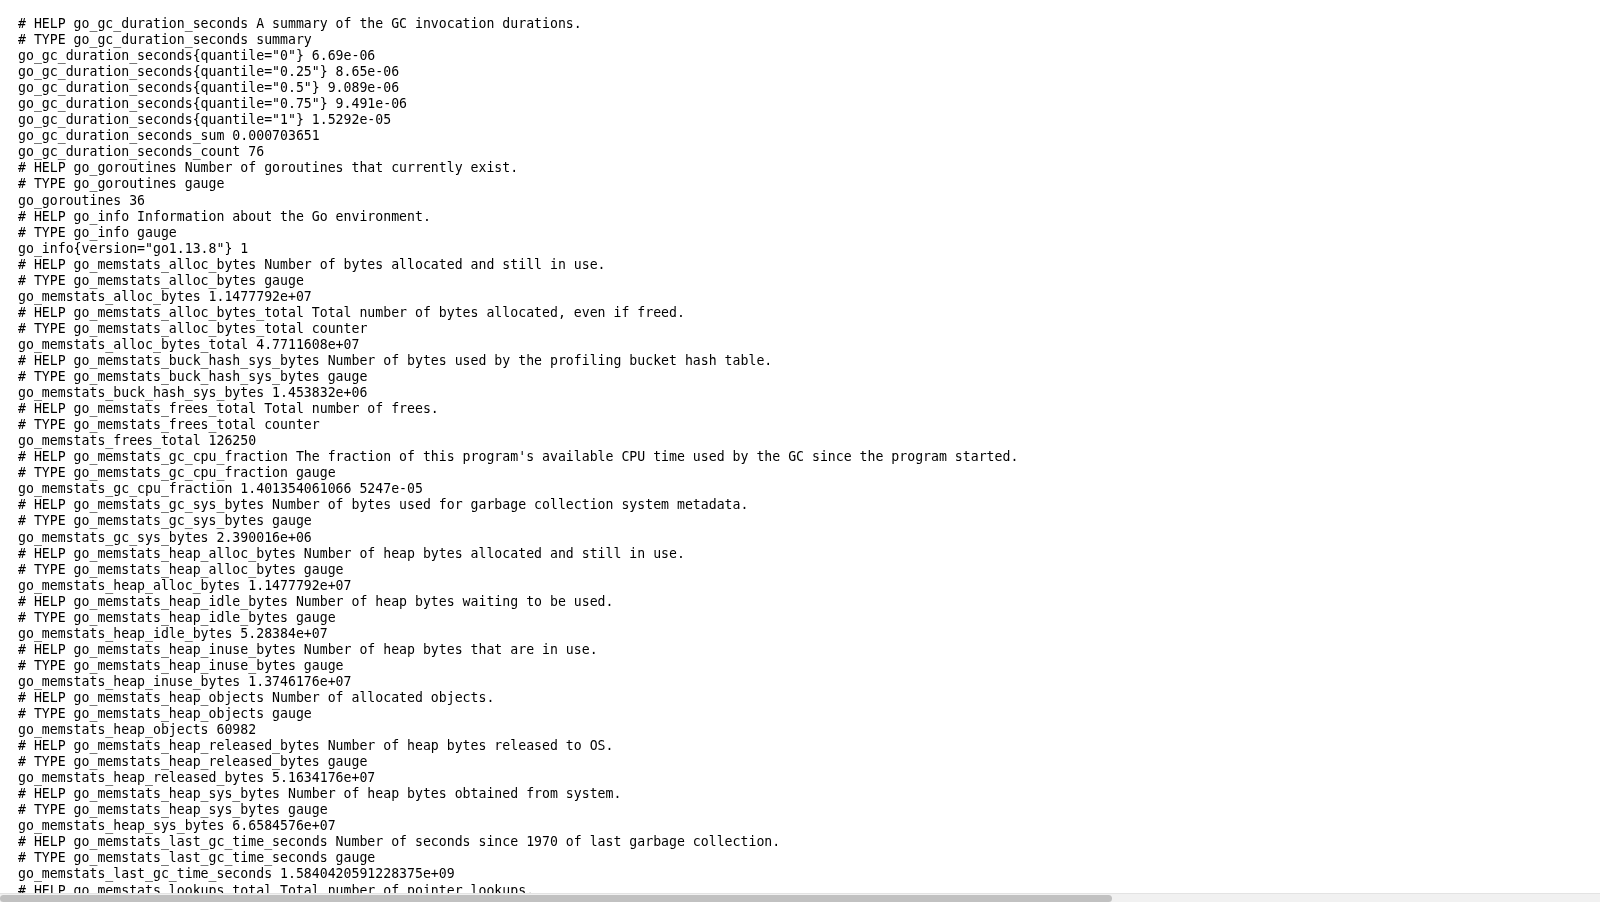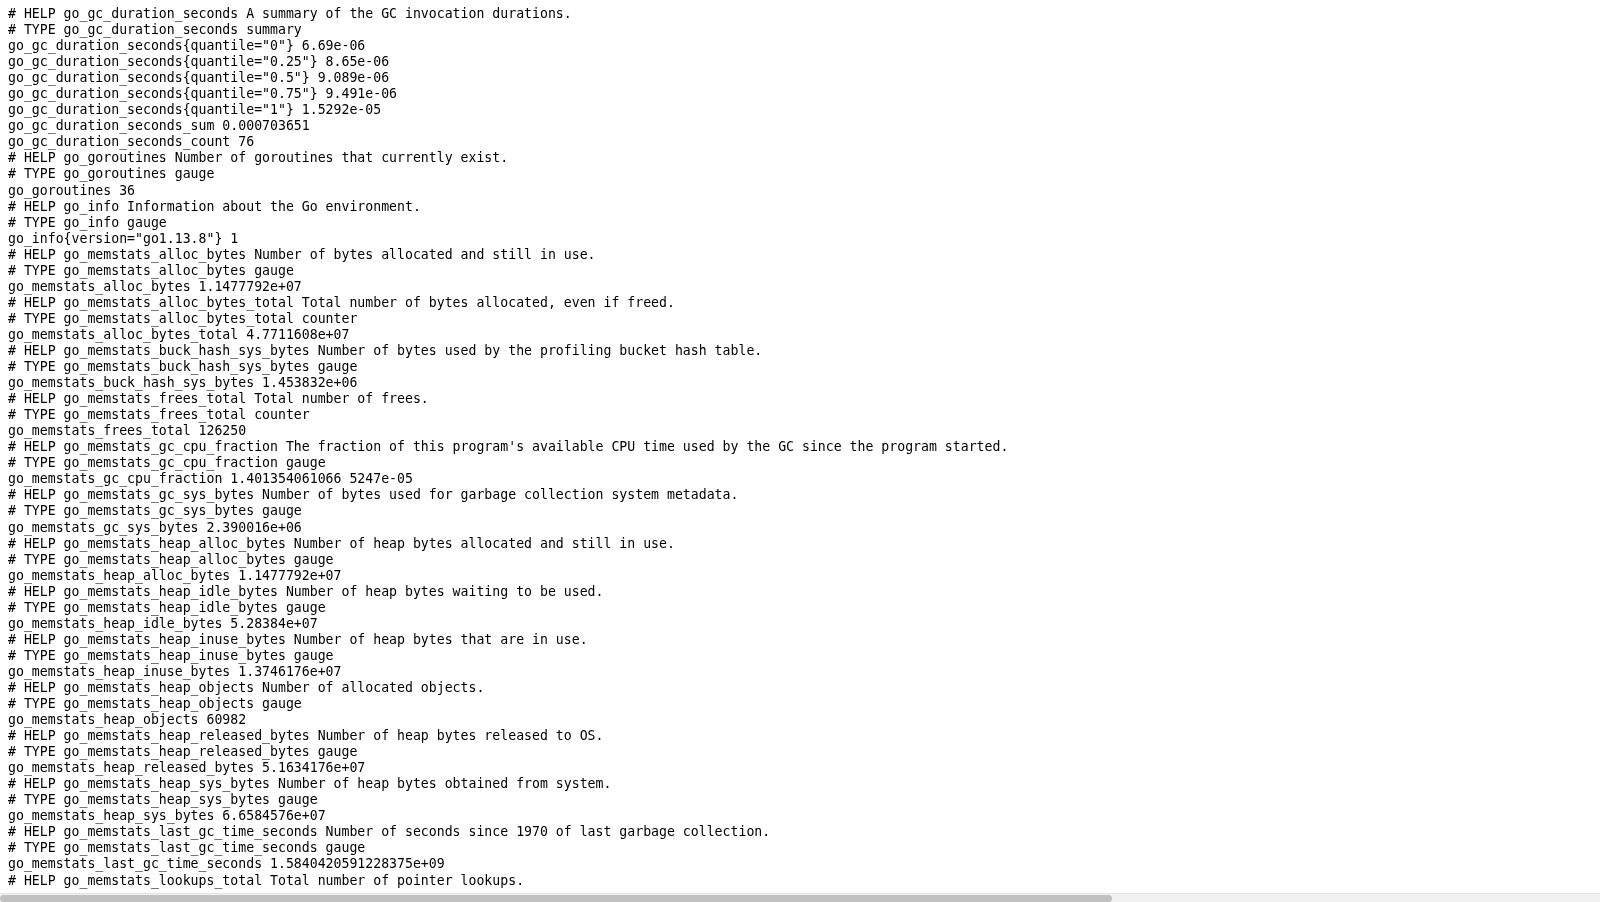--- a/index.html
+++ b/index.html
@@ -21,21 +21,21 @@
   }
   #metrics-body {
     position: absolute;
     left: 0;
     top: 0;
     width: 1600px;
     height: 894px;
     overflow: hidden;
   }
   pre#metrics-text {
-    margin: 2px;
+    margin: 12px;
     padding: 4px 0 0 6px;
     font-family: "DejaVu Sans Mono", monospace;
     font-size: 13.2px;
     line-height: 16.05px;
     color: #000000;
     white-space: pre;
     letter-spacing: 0px;
   }
   
   #h-scrollbar {

